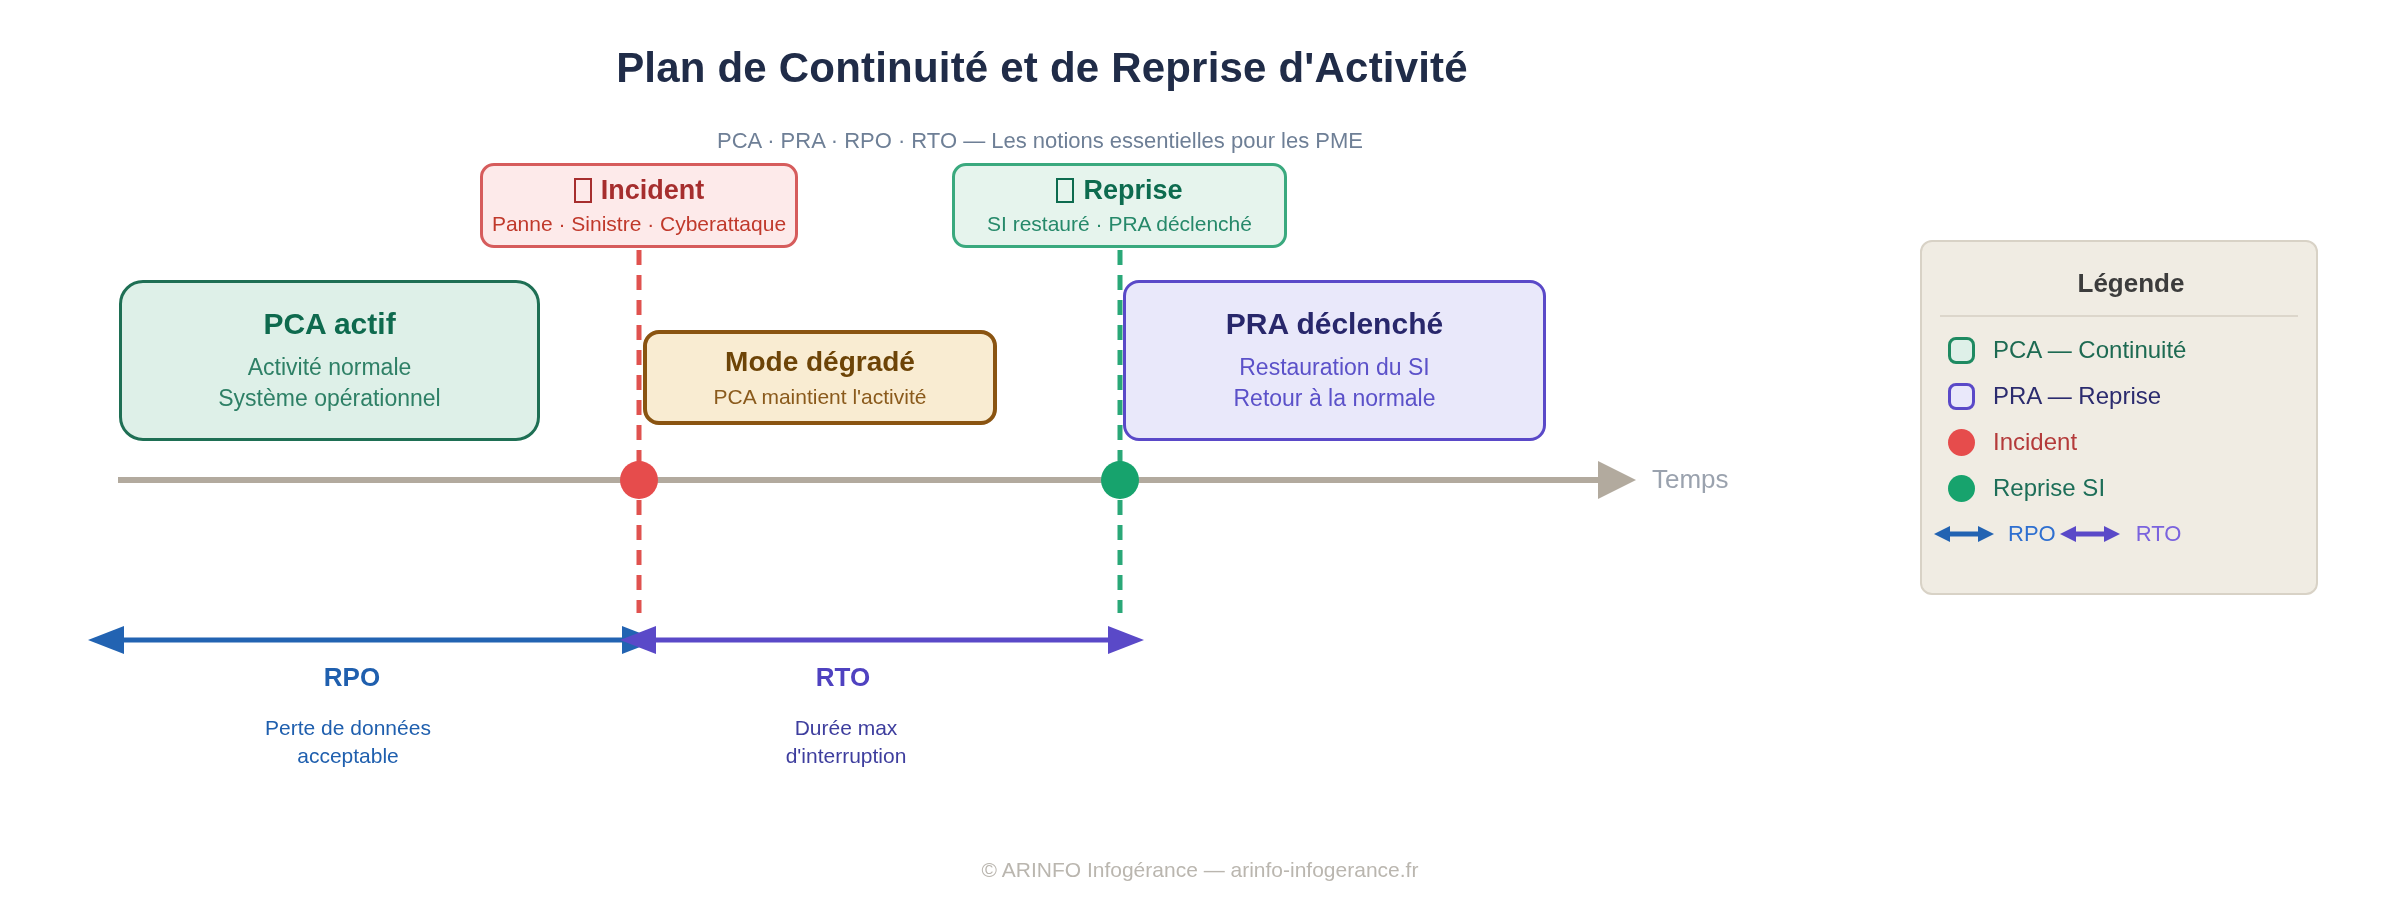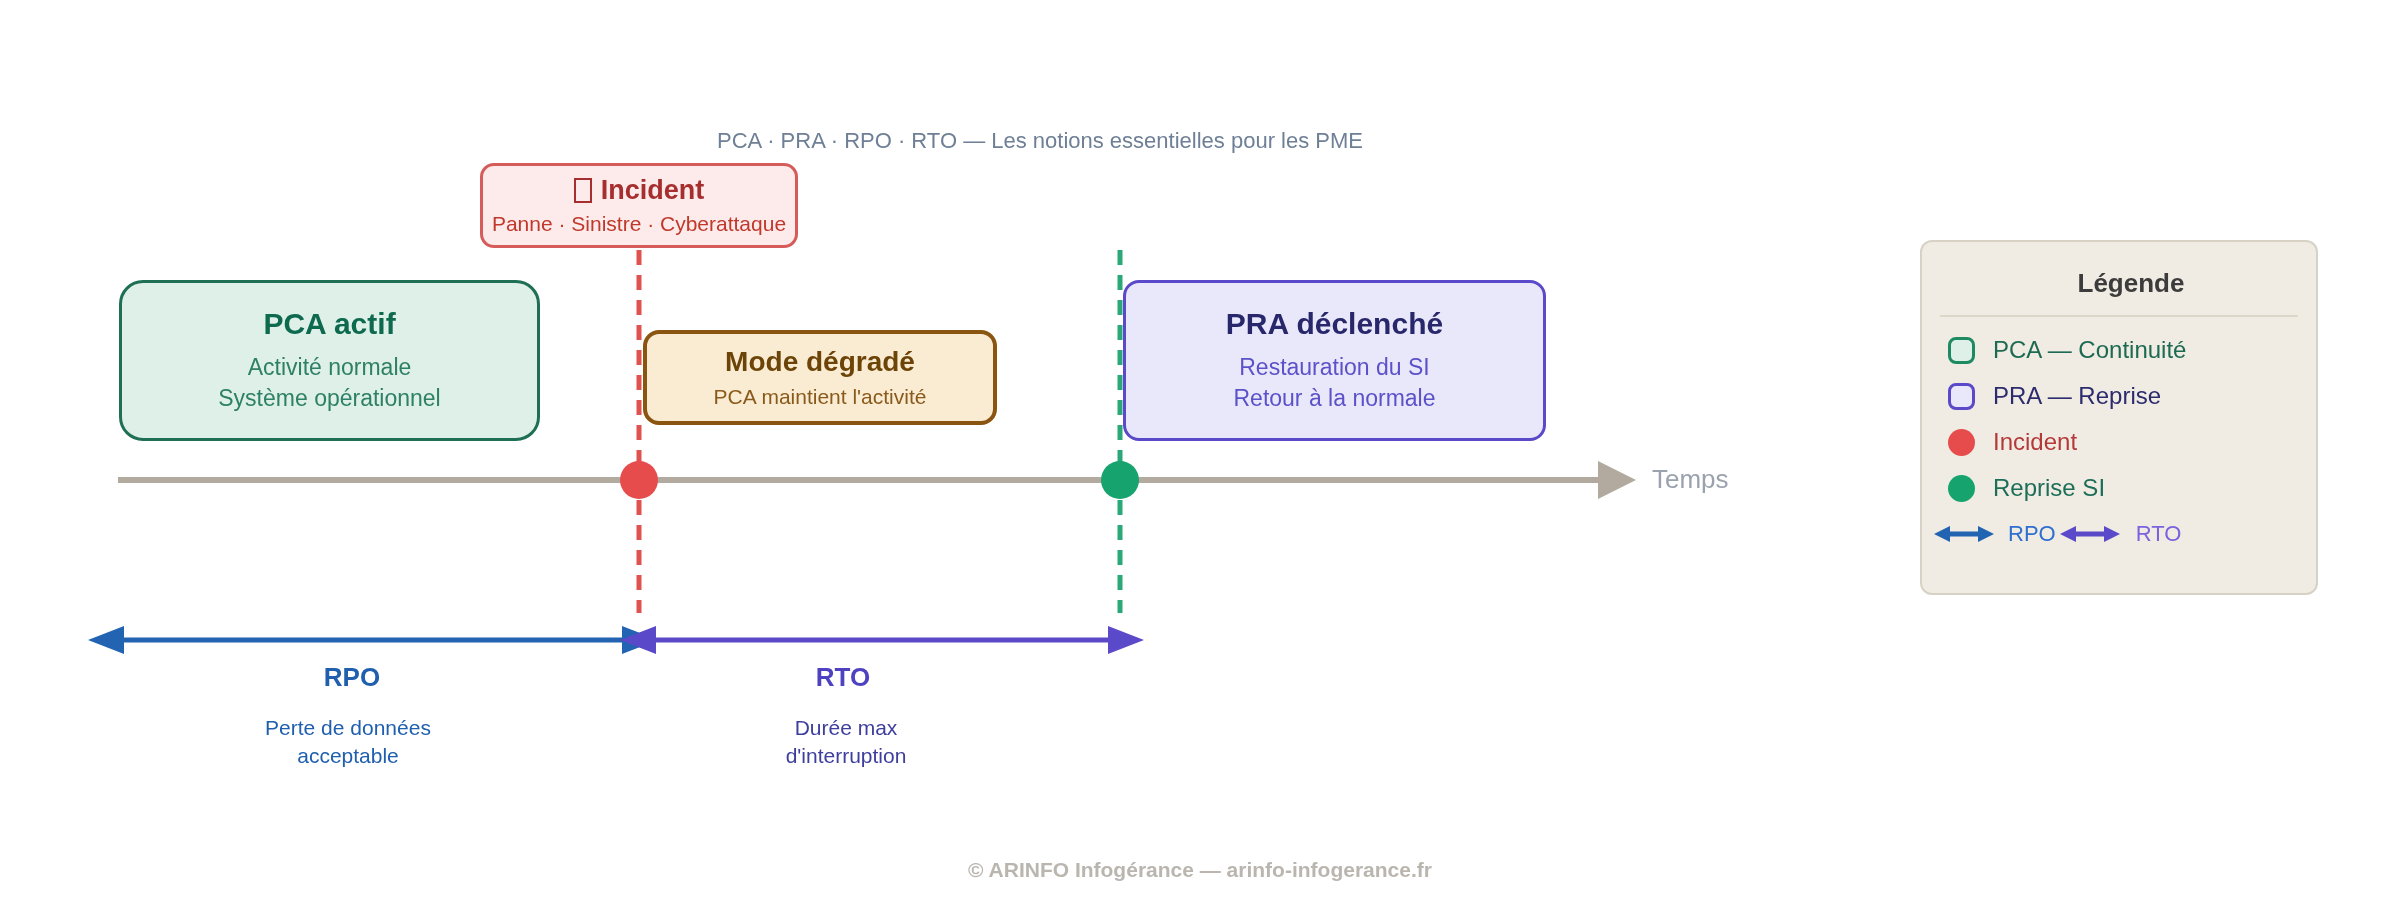--- a/index.html
+++ b/index.html
@@ -88,28 +88,29 @@
   .lg-incident{color:var(--legend-incident-text,#b43a3a);}
   .lg-reprise{color:var(--legend-reprise-text,#1d6e58);}
   #legend-arrow-row{padding-left:10px;}
   #legend-arrow-row .legend-label{font-size:22px;}
   .lg-rpo{color:var(--legend-rpo-text,#2e6fd0);margin:0 2px 0 12px;}
   .lg-rto{color:var(--legend-rto-text,#7a63de);margin-left:14px;}
   .mini-arrow{flex:0 0 auto;}
   
   #footer-credit{
     position:absolute;left:0;top:858px;width:2400px;text-align:center;
-    font-size:21px;color:var(--footer,#bab6af);font-weight:bold;
+    font-size:21px;color:var(--footer,#bab6af);
   }
 </style>
 </head>
 <body>
 
 <div id="canvas">
 
+  <div id="page-title">Plan de Continuité et de Reprise d'Activité</div>
   <div id="page-subtitle">PCA · PRA · RPO · RTO — Les notions essentielles pour les PME</div>
 
   <svg id="diagram-layer" width="2400" height="920" viewBox="0 0 2400 920">
     <line class="axis-line" x1="118" y1="480" x2="1600" y2="480"></line>
     <polygon class="axis-fill" points="1598,461 1636,480 1598,499"></polygon>
     <line class="dash-red" x1="639" y1="250" x2="639" y2="613"></line>
     <line class="dash-green" x1="1120" y1="250" x2="1120" y2="613"></line>
     <circle class="dot-red" cx="639" cy="480" r="19"></circle>
     <circle class="dot-green" cx="1120" cy="480" r="19"></circle>
     <g>
@@ -125,20 +126,27 @@
   </svg>
 
   <div class="box" id="incident-box">
     <div class="box-title">
       <span class="tofu"></span>
       <span>Incident</span>
     </div>
     <div class="box-line">Panne · Sinistre · Cyberattaque</div>
   </div>
 
+  <div class="box" id="reprise-box">
+    <div class="box-title">
+      <span class="tofu"></span>
+      <span>Reprise</span>
+    </div>
+    <div class="box-line">SI restauré · PRA déclenché</div>
+  </div>
 
   <div class="box" id="pca-box">
     <div class="box-title">PCA actif</div>
     <div class="box-line">Activité normale</div>
     <div class="box-line">Système opérationnel</div>
   </div>
 
   <div class="box" id="mode-box">
     <div class="box-title">Mode dégradé</div>
     <div class="box-line">PCA maintient l'activité</div>

